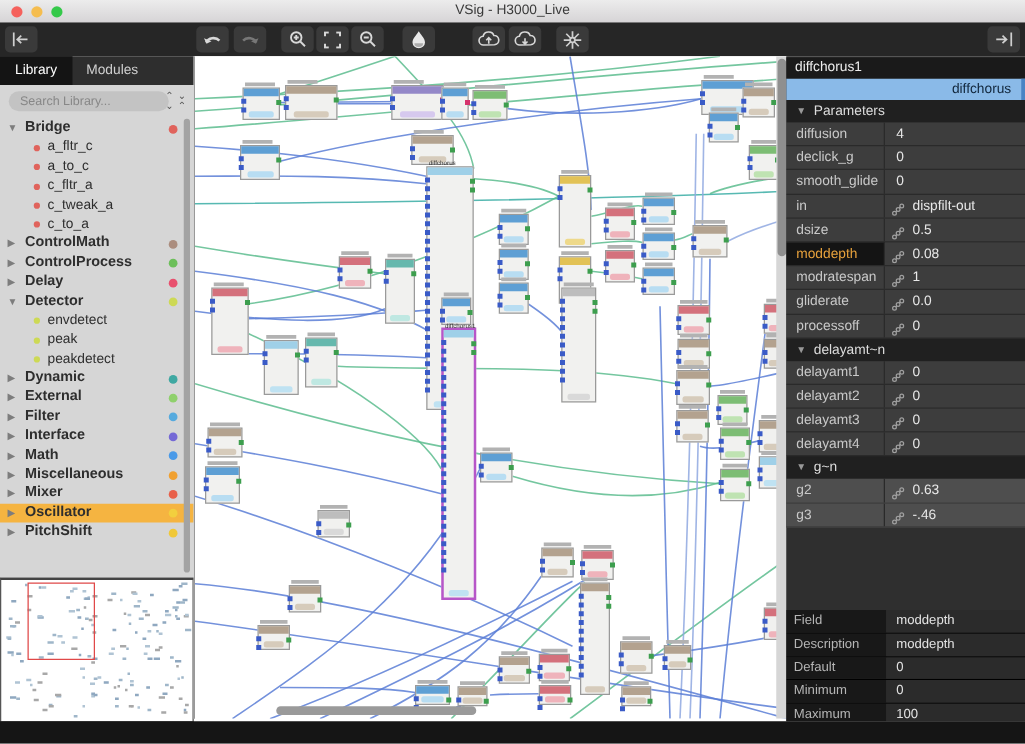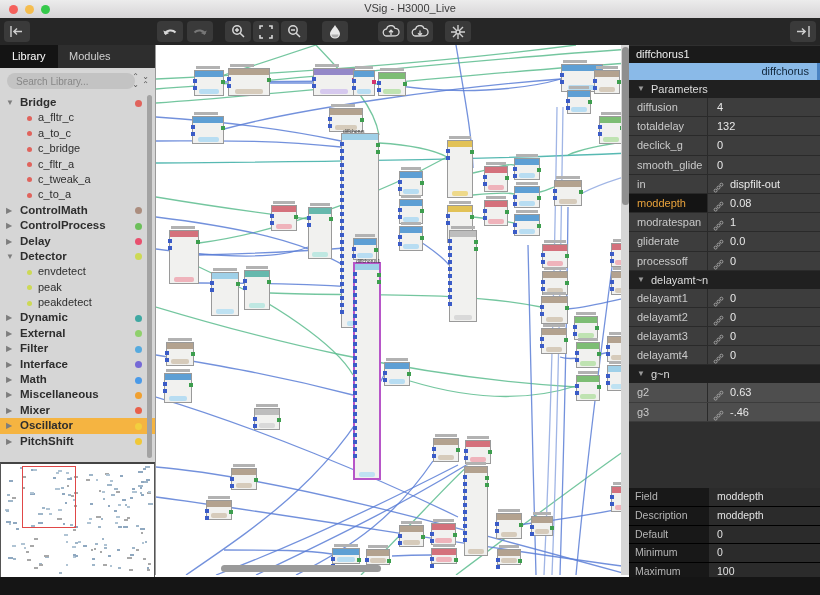--- a/index.html
+++ b/index.html
@@ -165,24 +165,20 @@
     <span class="lbl">Bridge</span>
     <span class="dot" style="background:#e0635c"></span>
         </div>
         <div class="trow child">
           <span class="bullet" style="background:#e0635c"></span>
       <span class="lbl">a_fltr_c</span>
         </div>
         <div class="trow child">
           <span class="bullet" style="background:#e0635c"></span>
       <span class="lbl">a_to_c</span>
-        </div>
-        <div class="trow child">
-          <span class="bullet" style="background:#e0635c"></span>
-      <span class="lbl">c_bridge</span>
         </div>
         <div class="trow child">
           <span class="bullet" style="background:#e0635c"></span>
       <span class="lbl">c_fltr_a</span>
         </div>
         <div class="trow child">
           <span class="bullet" style="background:#e0635c"></span>
       <span class="lbl">c_tweak_a</span>
         </div>
         <div class="trow child">
@@ -1038,43 +1034,51 @@
     <div id="rows">
         <div class="sec">
           <span class="tri">▼</span>
           <span class="stxt">Parameters</span>
         </div>
         <div class="prow noicon">
           <div class="pl">diffusion</div>
           <div class="pv">4</div>
         </div>
         <div class="prow noicon">
-          <div class="pl">totaldelay</div>
-          <div class="pv">132</div>
-        </div>
-        <div class="prow noicon">
           <div class="pl">declick_g</div>
           <div class="pv">0</div>
         </div>
         <div class="prow noicon">
           <div class="pl">smooth_glide</div>
           <div class="pv">0</div>
         </div>
         <div class="prow">
           <div class="pl">in</div>
           <div class="icon"><svg width="11" height="11">
               <g stroke="#a0a0a0" fill="none" stroke-width="1">
                 <path d="M3.6 7.6 L4.6 6.6 M6.4 4.4 L7.4 3.4"></path>
                 <circle cx="2.6" cy="8.6" r="1.5"></circle>
                 <circle cx="5.5" cy="5.6" r="1.5"></circle>
                 <circle cx="8.4" cy="2.7" r="1.5"></circle>
               </g>
             </svg></div>
           <div class="pv">dispfilt-out</div>
         </div>
+        <div class="prow">
+          <div class="pl">dsize</div>
+          <div class="icon"><svg width="11" height="11">
+              <g stroke="#a0a0a0" fill="none" stroke-width="1">
+                <path d="M3.6 7.6 L4.6 6.6 M6.4 4.4 L7.4 3.4"></path>
+                <circle cx="2.6" cy="8.6" r="1.5"></circle>
+                <circle cx="5.5" cy="5.6" r="1.5"></circle>
+                <circle cx="8.4" cy="2.7" r="1.5"></circle>
+              </g>
+            </svg></div>
+          <div class="pv">0.5</div>
+        </div>
         <div class="prow hl">
           <div class="pl">moddepth</div>
           <div class="icon"><svg width="11" height="11">
               <g stroke="#a0a0a0" fill="none" stroke-width="1">
                 <path d="M3.6 7.6 L4.6 6.6 M6.4 4.4 L7.4 3.4"></path>
                 <circle cx="2.6" cy="8.6" r="1.5"></circle>
                 <circle cx="5.5" cy="5.6" r="1.5"></circle>
                 <circle cx="8.4" cy="2.7" r="1.5"></circle>
               </g>
             </svg></div>

